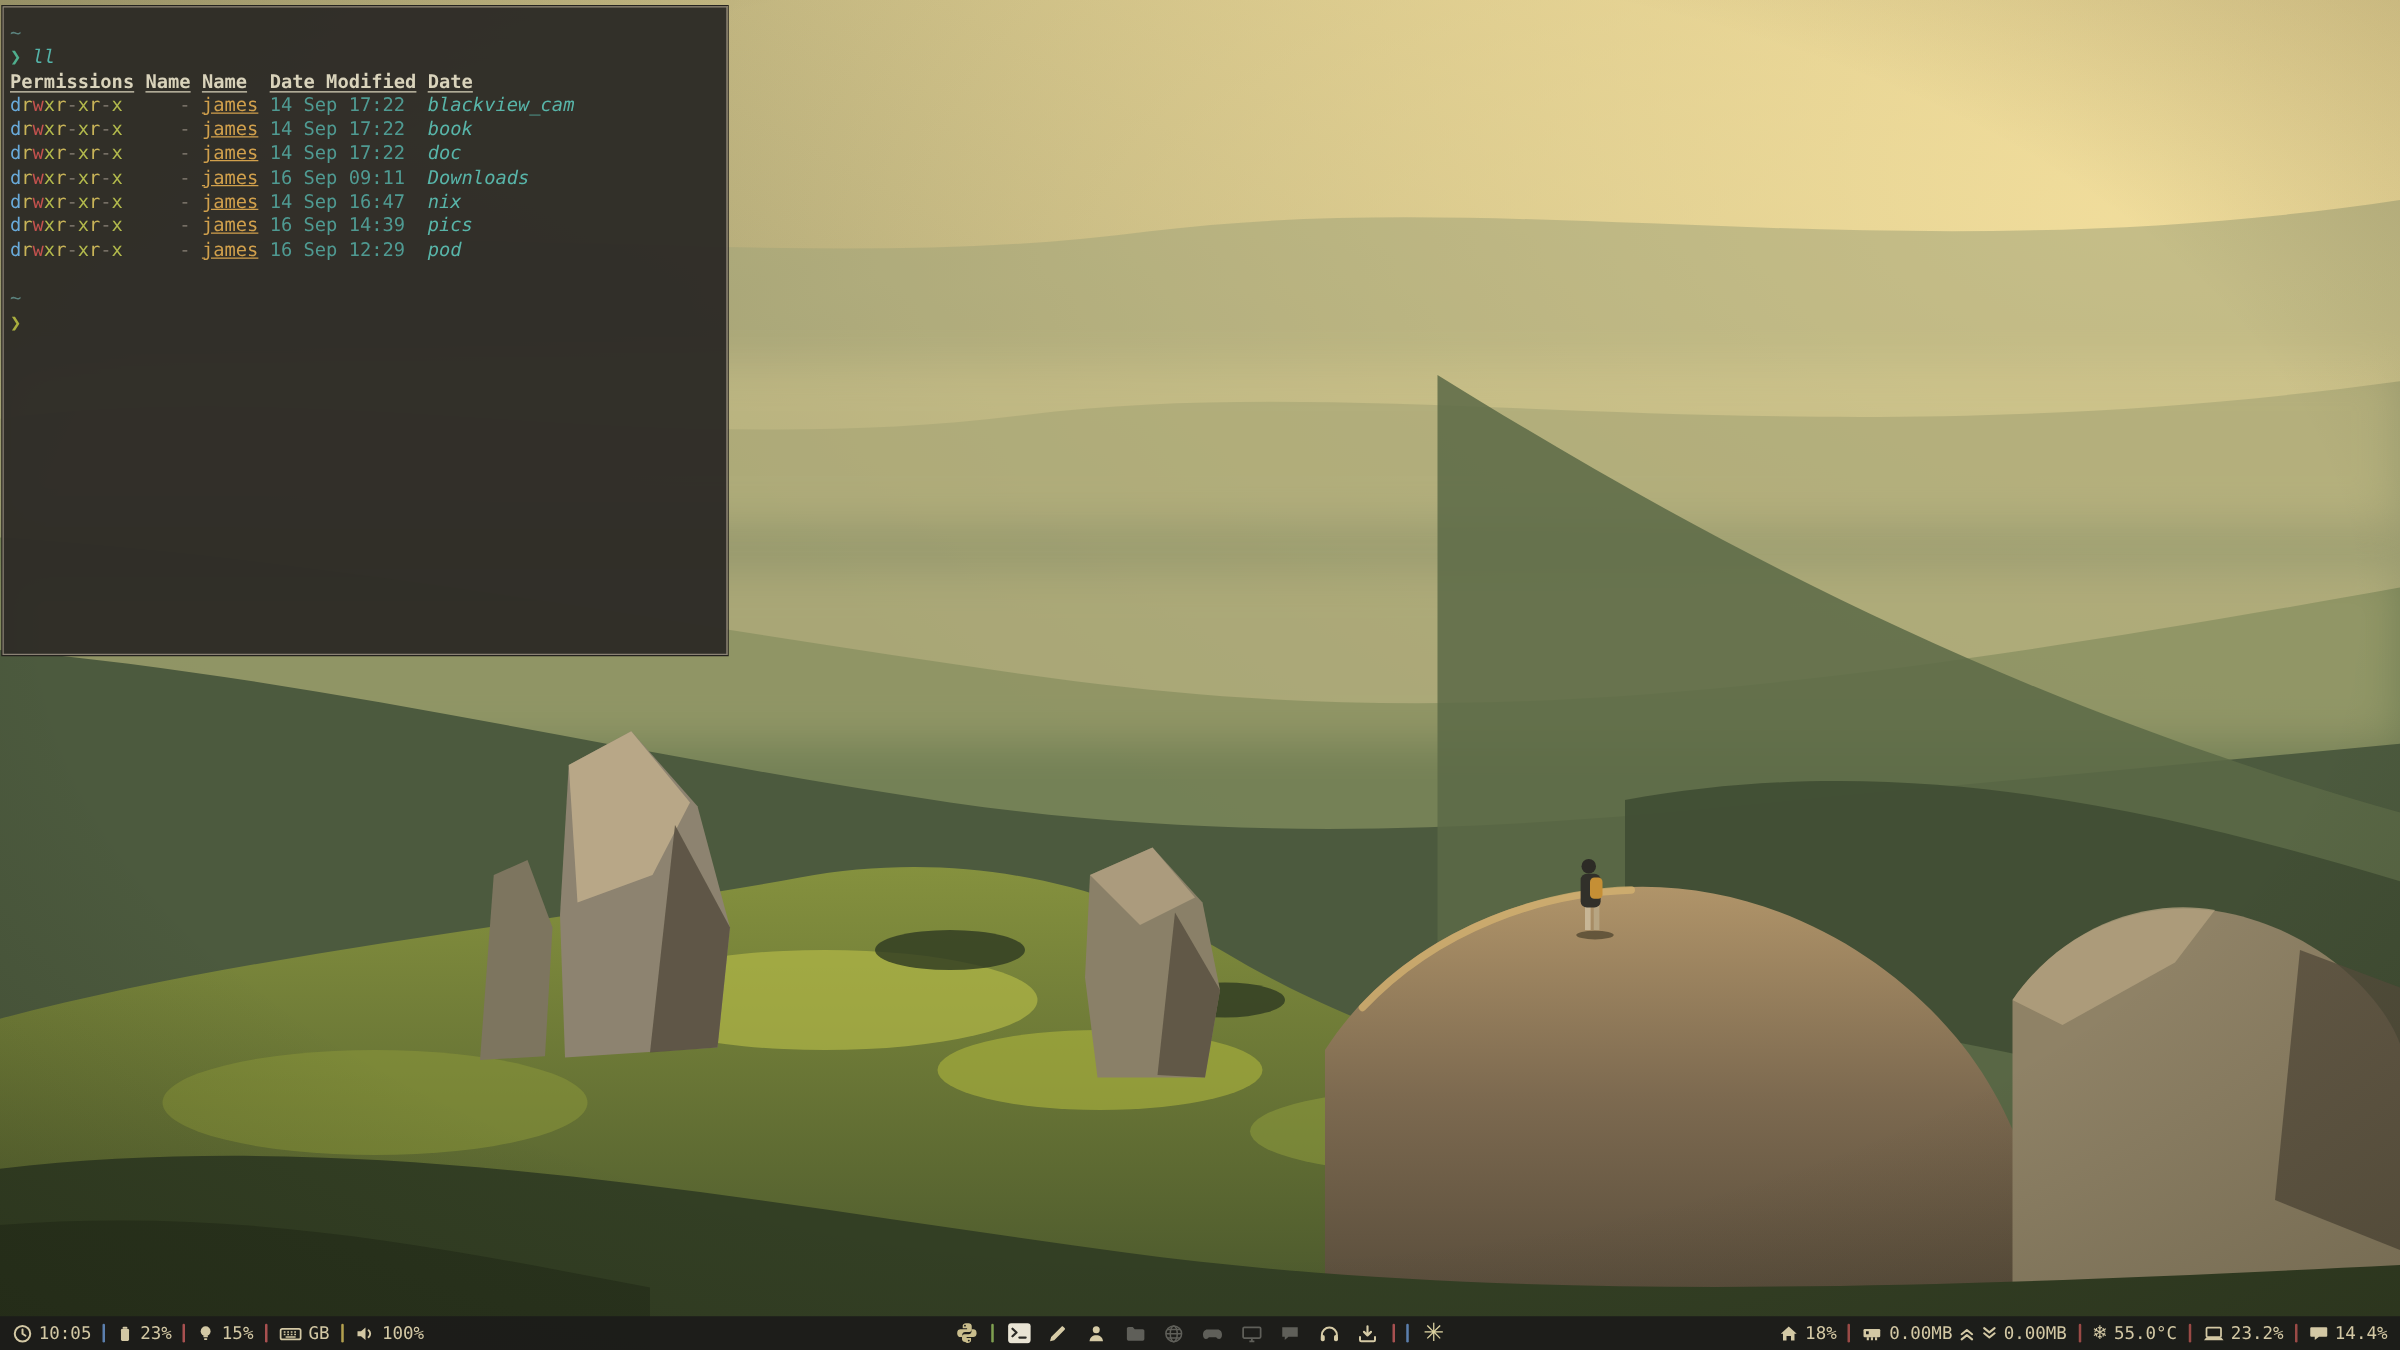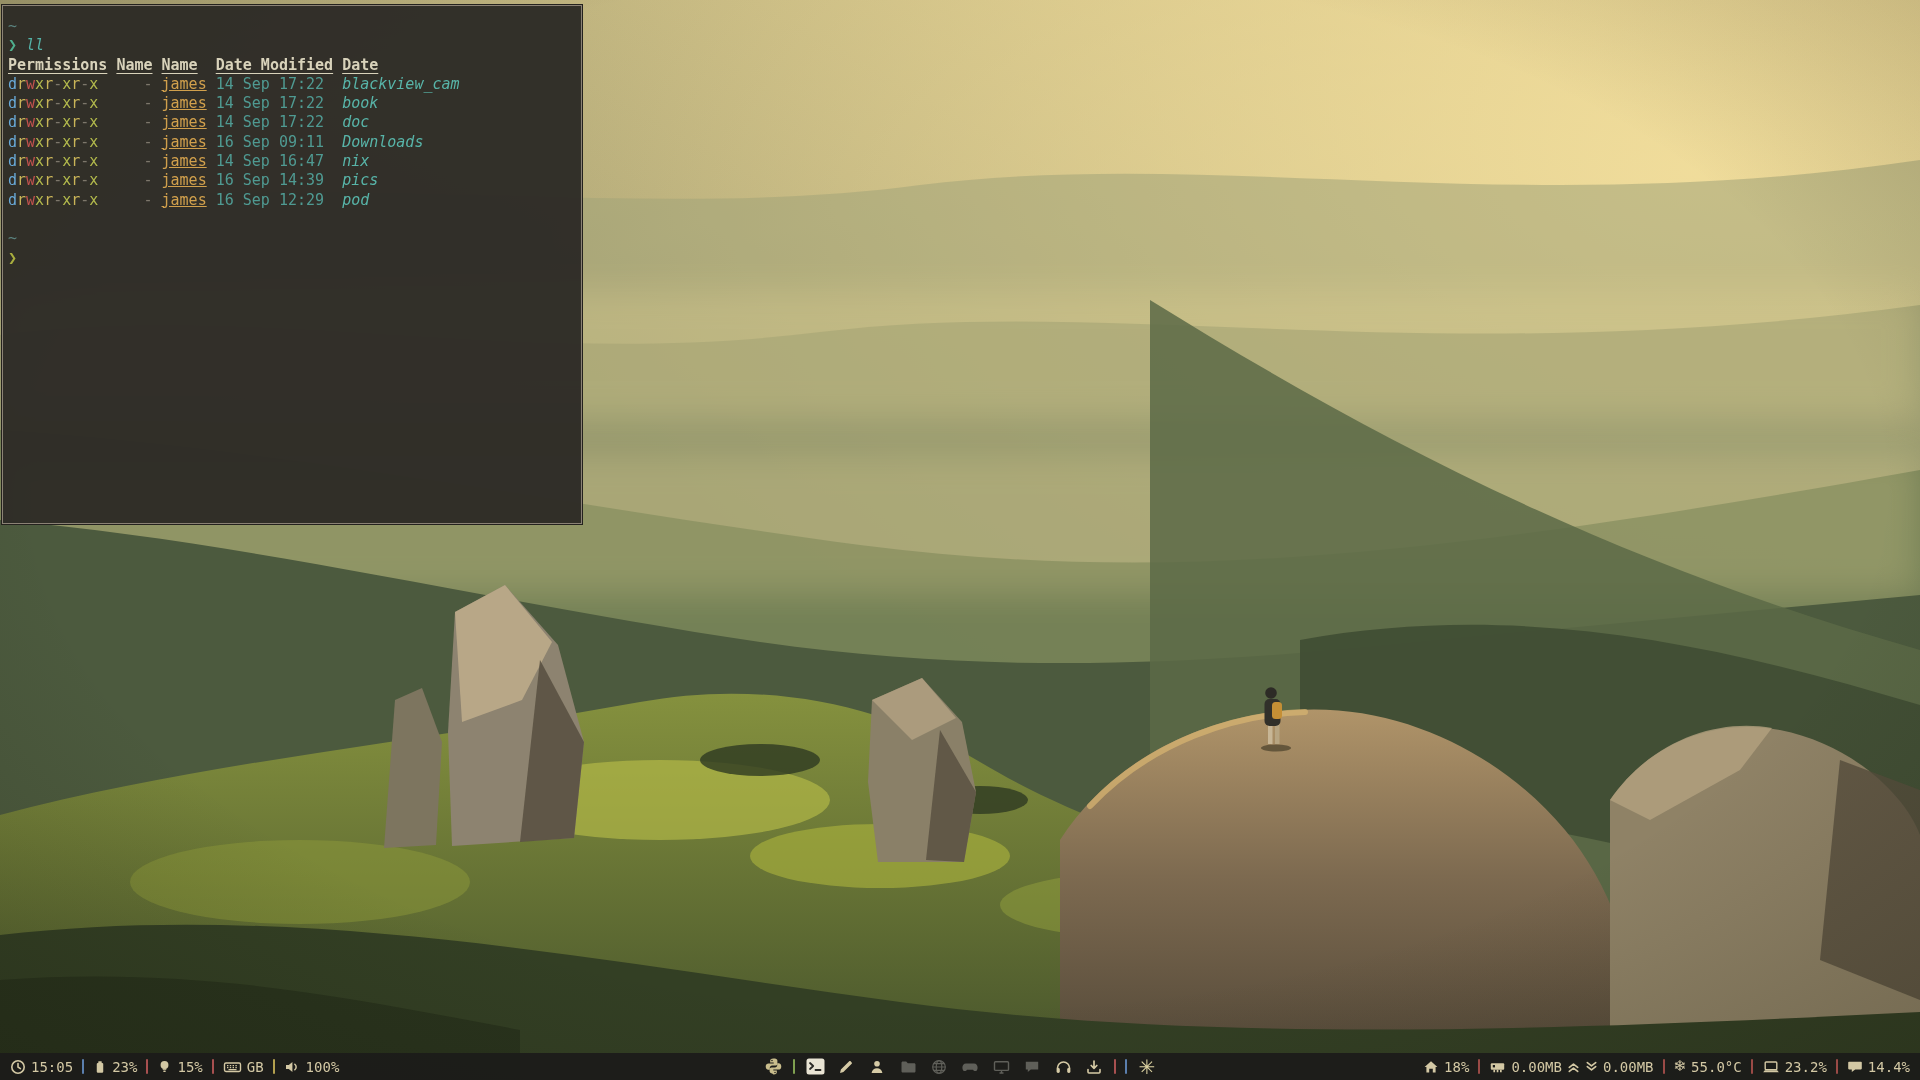--- a/index.html
+++ b/index.html
@@ -150,21 +150,21 @@
 
   <div class="bar">
     <div class="group left" id="bar-left">
         <span class="module">
           <span class="icon">
             <svg width="16" height="16" viewBox="0 0 16 16" fill="none" stroke="currentColor" stroke-width="1.6">
               <circle cx="8" cy="8" r="6.2"></circle>
               <path d="M8 4.6V8l2.4 1.6" stroke-linecap="round"></path>
             </svg>
           </span>
-          <span>15:05</span>
+          <span>10:05</span>
         </span>
         <span class="sep" style="background: rgb(91, 127, 174);"></span>
         <span class="module">
           <span class="icon">
             <svg width="14" height="16" viewBox="0 0 16 16" fill="currentColor">
               <rect x="6" y="1.5" width="4" height="2" rx="0.6"></rect>
               <rect x="4.3" y="3.4" width="7.4" height="11.2" rx="1.3"></rect>
             </svg>
           </span>
           <span>23%</span>

